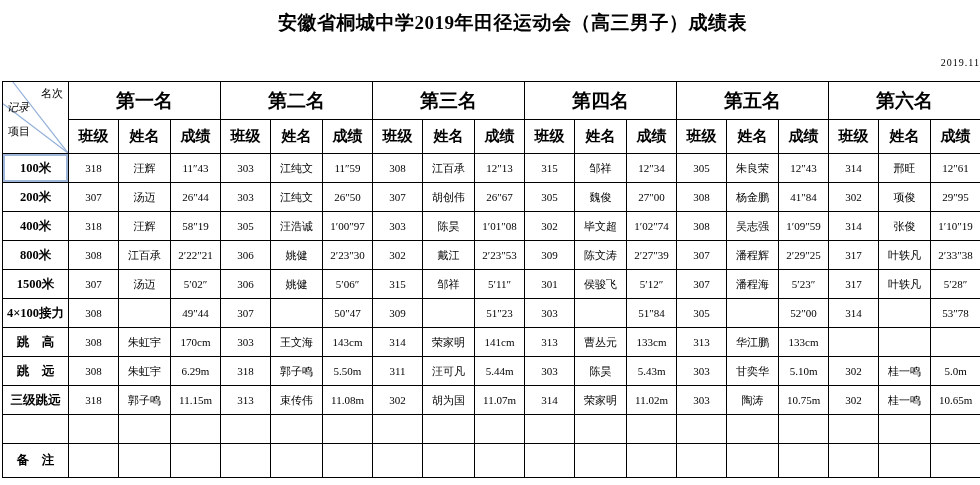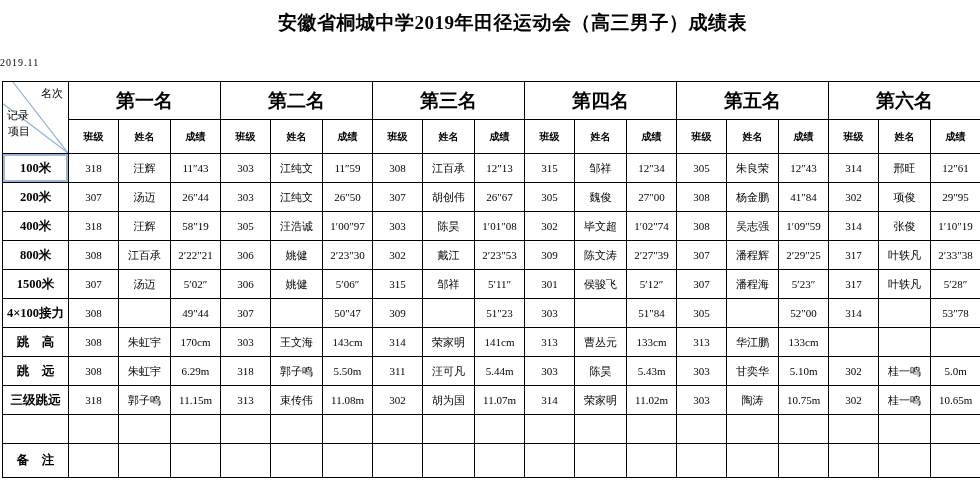--- a/index.html
+++ b/index.html
@@ -5,38 +5,38 @@
   html,body { margin:0; padding:0; }
   body {
     width:980px; height:485px; background:#ffffff; overflow:hidden;
     font-family:"Liberation Serif","DejaVu Serif",serif; color:#000;
   }
   .title {
     text-align:center; font-size:19px; font-weight:bold;
     padding-top:10px; letter-spacing:0.5px;padding-left:45px;
   }
   .subtitle {
-    text-align:left; font-size:10px; margin-top:21px; letter-spacing:1px;
+    text-align:right; font-size:10px; margin-top:21px; letter-spacing:1px;
   }
   table.results {
     border-collapse:collapse; table-layout:fixed;
     width:976px; margin:13px 0 0 2px;
   }
   .results th, .results td {
     border:1px solid #000; text-align:center; vertical-align:middle;
     padding:0; overflow:hidden; white-space:nowrap;
   }
   th.corner { position:relative; padding:0; }
   th.corner svg { position:absolute; left:0; top:0; width:100%; height:100%; }
   .c-lbl { position:absolute; font-size:11px; font-weight:normal; line-height:1; }
   .c-rank   { top:6px; right:5px; }
-  .c-record { top:28px; left:4px; }
+  .c-record { top:20px; left:4px;font-style:italic; }
   .c-event  { bottom:16px; left:5px; }
   th.place { height:37px; font-size:19px; font-weight:bold; }
-  th.sub   { height:33px; font-size:10px; font-weight:bold; }
+  th.sub   { height:33px; font-size:15px; font-weight:bold; }
   tbody tr { height:29px; }
   tbody tr.notes-row { height:34px; }
   tbody tr.blank-row { height:29px; }
   tbody th.event { font-size:12.5px; font-weight:bold; }
   tbody th.event.selected { box-shadow:inset 0 0 0 2px #9db6da;margin-left:10px; }
   tbody td { font-size:11px; }
 </style>
 </head>
 <body>
 

